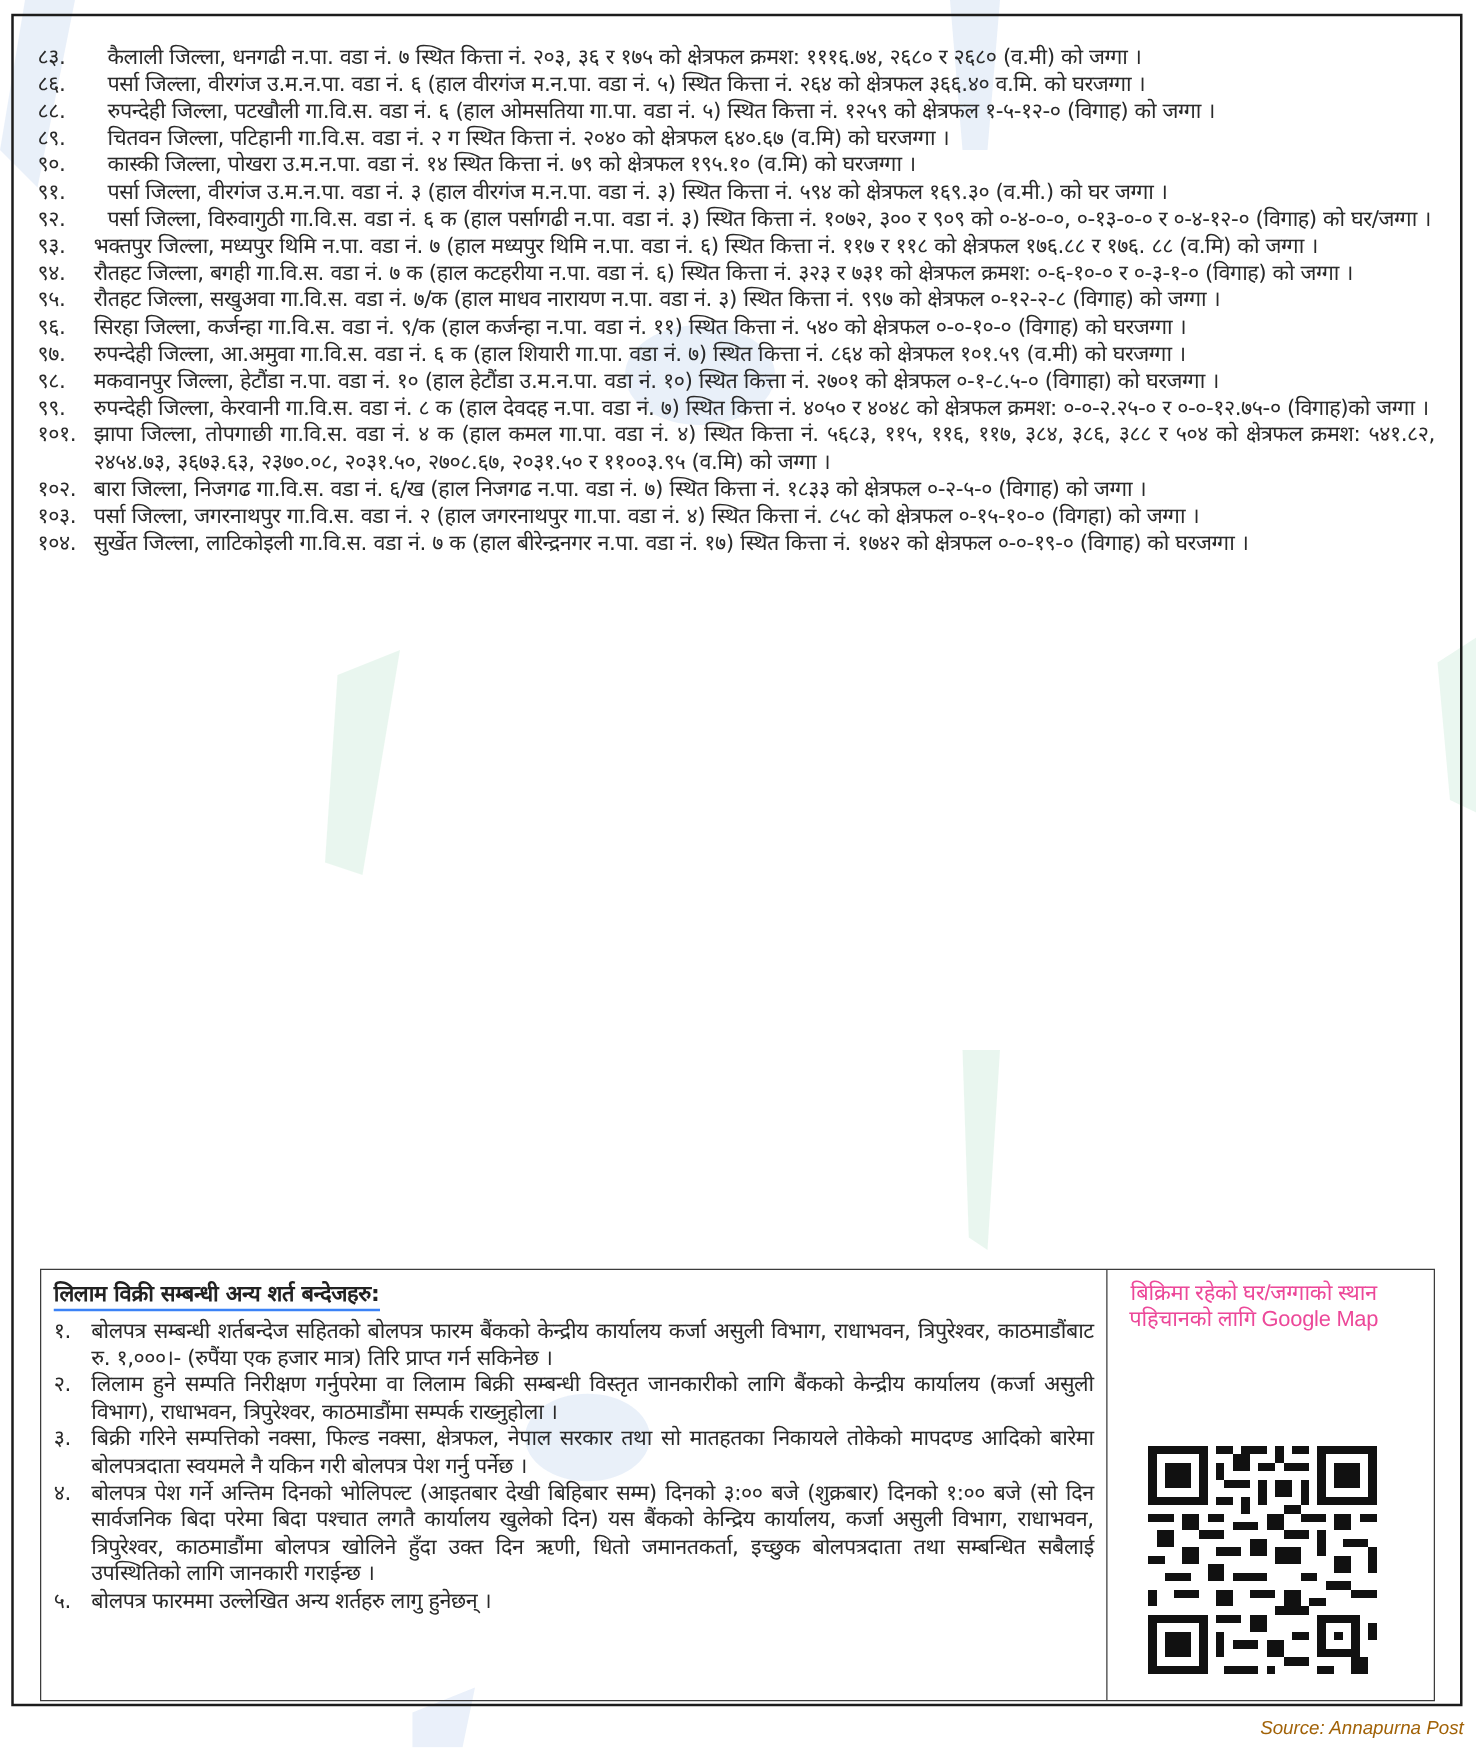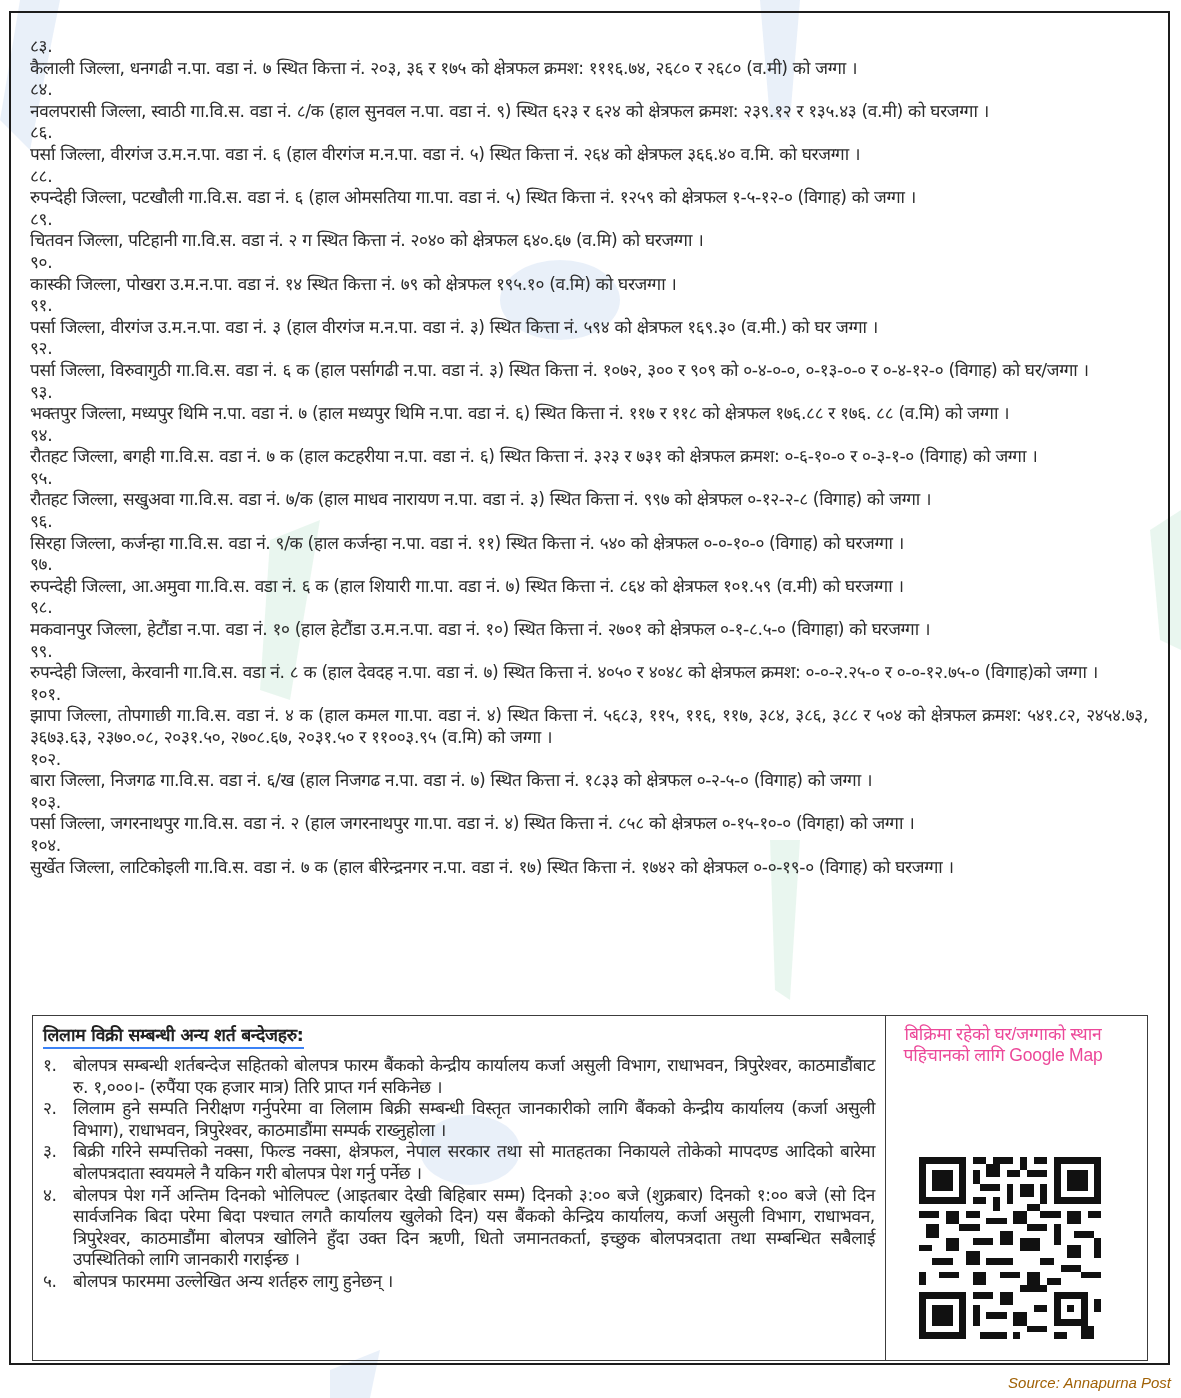--- a/index.html
+++ b/index.html
@@ -9,21 +9,21 @@
     overflow: hidden;
   }
   .outer {
     position: absolute; left: 9px; top: 11px; width: 1161px; height: 1354px;
     border: 2.5px solid #1c1c1c; box-sizing: border-box;
   }
   .list {
     position: absolute; left: 30px; top: 36px; width: 1118px;
     font-size: 17.2px; line-height: 21.6px; letter-spacing: -0.35px;
   }
-  .item { display: flex; margin: 0; flex-direction: column; }
+  .item { display: flex; margin: 0; }
   .item .num { flex: 0 0 auto; white-space: nowrap; }
   .item .txt { flex: 1 1 auto; text-align: justify; }
   .item.w1 .num { width: 56px; }
   .item.w2 .num { width: 45px; }
   .item.w3 .num { width: 45px; }
   .item.w2 .txt, .item.w3 .txt { text-indent: 0; }
 
   .inner {
     position: absolute; left: 32px; top: 1015px; width: 1116px; height: 346px;
     border: 1.8px solid #3c3c3c; box-sizing: border-box;
@@ -76,24 +76,20 @@
   <ellipse cx="560" cy="300" rx="60" ry="40" fill="#5b8fd6"></ellipse>
   <ellipse cx="470" cy="1150" rx="50" ry="35" fill="#5b8fd6"></ellipse>
 </svg>
 
 <div class="outer"></div>
 
 <div class="list">
   <div class="item w1">
       <span class="num">८३.</span>
       <span class="txt">कैलाली जिल्ला, धनगढी न.पा. वडा नं. ७ स्थित कित्ता नं. २०३, ३६ र १७५ को क्षेत्रफल क्रमश: १११६.७४, २६८० र २६८० (व.मी) को जग्गा ।</span>
-    </div>
-  <div class="item w1">
-      <span class="num">८४.</span>
-      <span class="txt">नवलपरासी जिल्ला, स्वाठी गा.वि.स. वडा नं. ८/क (हाल सुनवल न.पा. वडा नं. ९) स्थित ६२३ र ६२४ को क्षेत्रफल क्रमश: २३९.१२ र १३५.४३ (व.मी) को घरजग्गा ।</span>
     </div>
   <div class="item w1">
       <span class="num">८६.</span>
       <span class="txt">पर्सा जिल्ला, वीरगंज उ.म.न.पा. वडा नं. ६ (हाल वीरगंज म.न.पा. वडा नं. ५) स्थित कित्ता नं. २६४ को क्षेत्रफल ३६६.४० व.मि. को घरजग्गा ।</span>
     </div>
   <div class="item w1">
       <span class="num">८८.</span>
       <span class="txt">रुपन्देही जिल्ला, पटखौली गा.वि.स. वडा नं. ६ (हाल ओमसतिया गा.पा. वडा नं. ५) स्थित कित्ता नं. १२५९ को क्षेत्रफल १-५-१२-० (विगाह) को जग्गा ।</span>
     </div>
   <div class="item w1">

